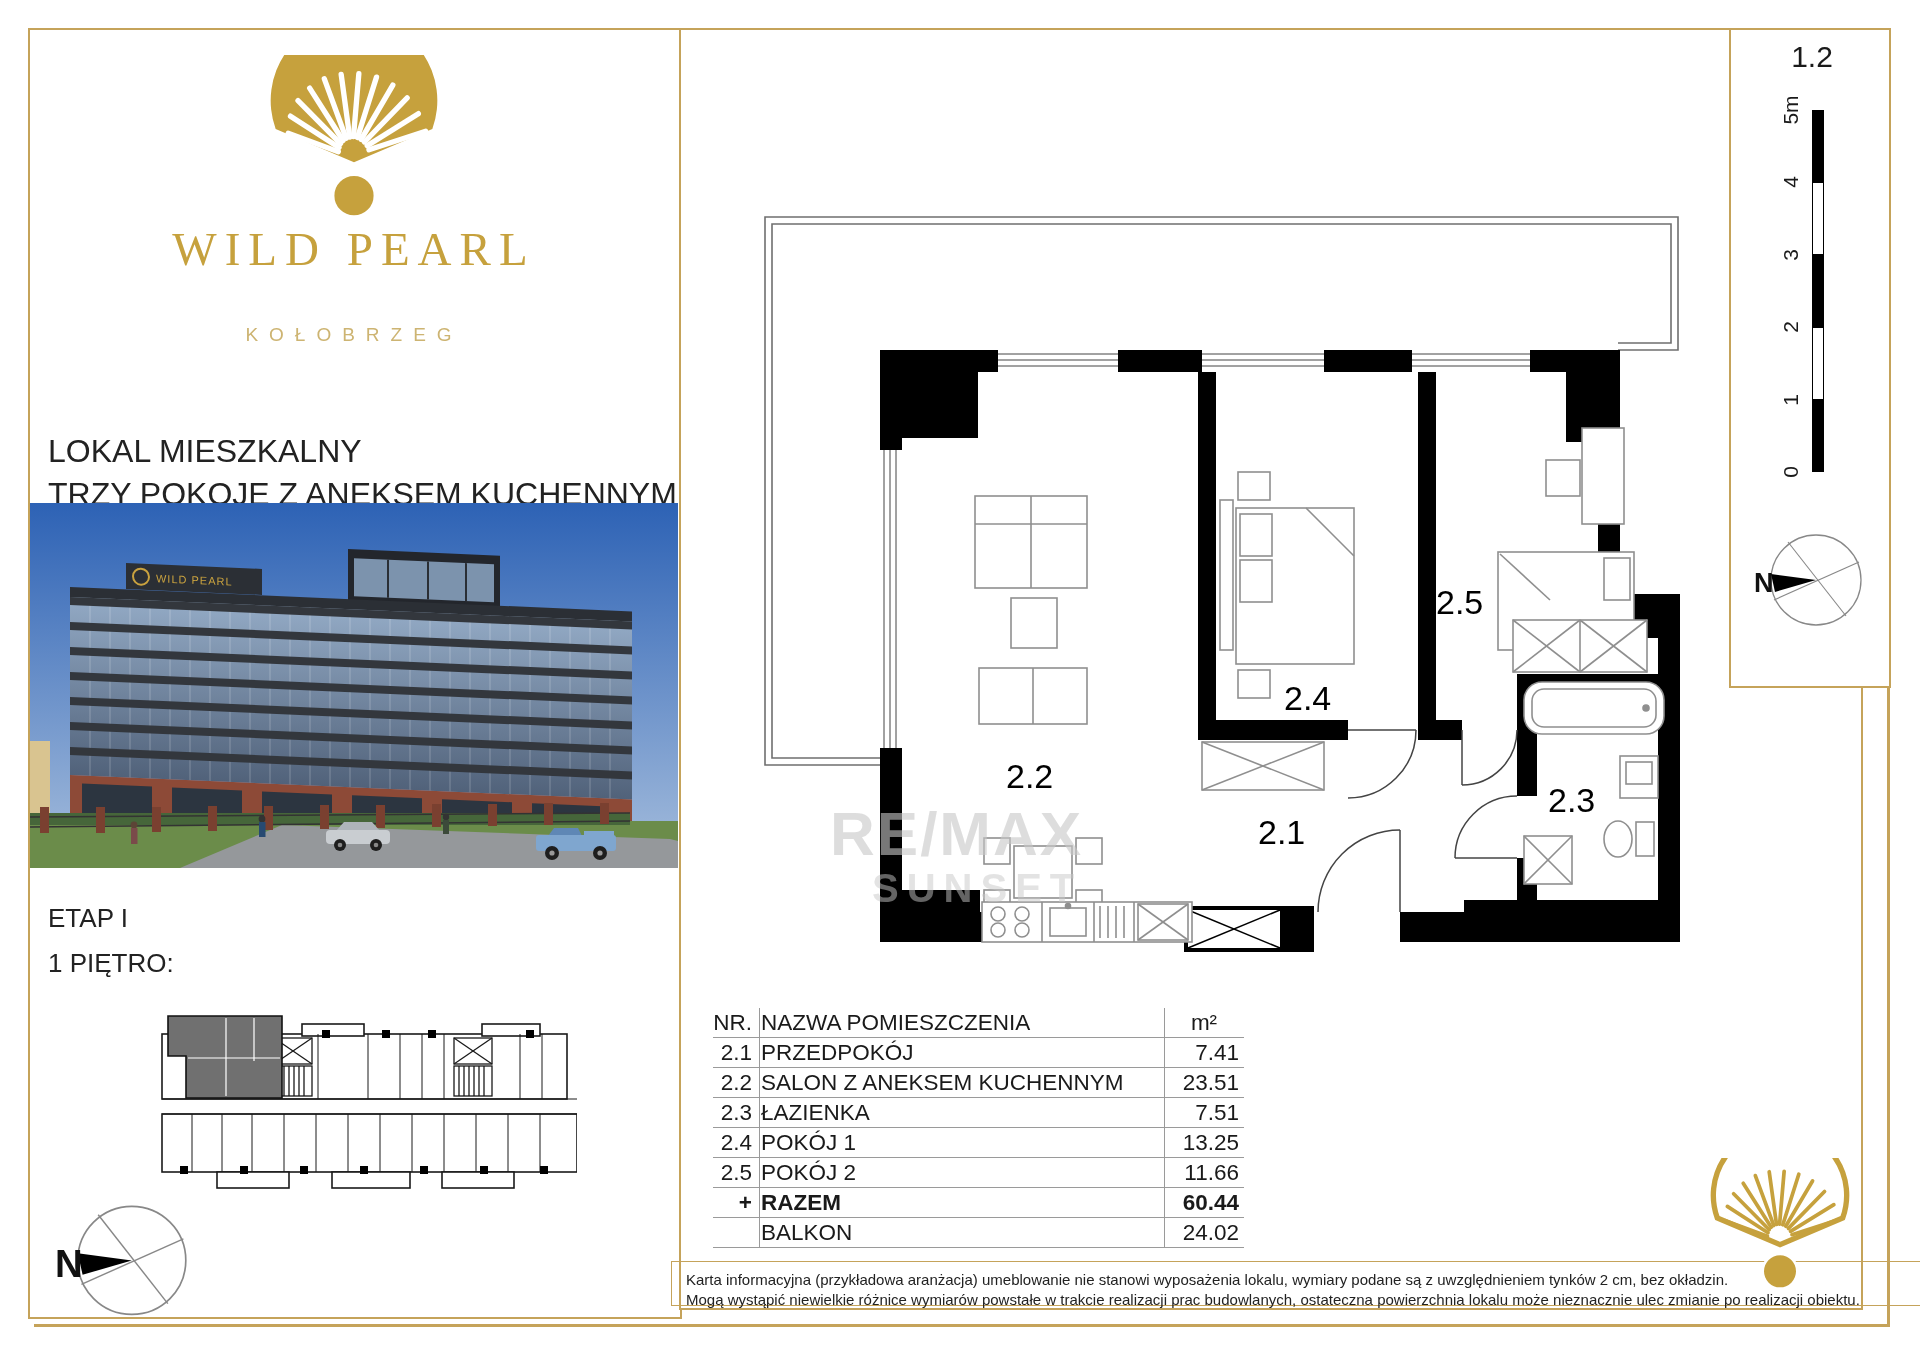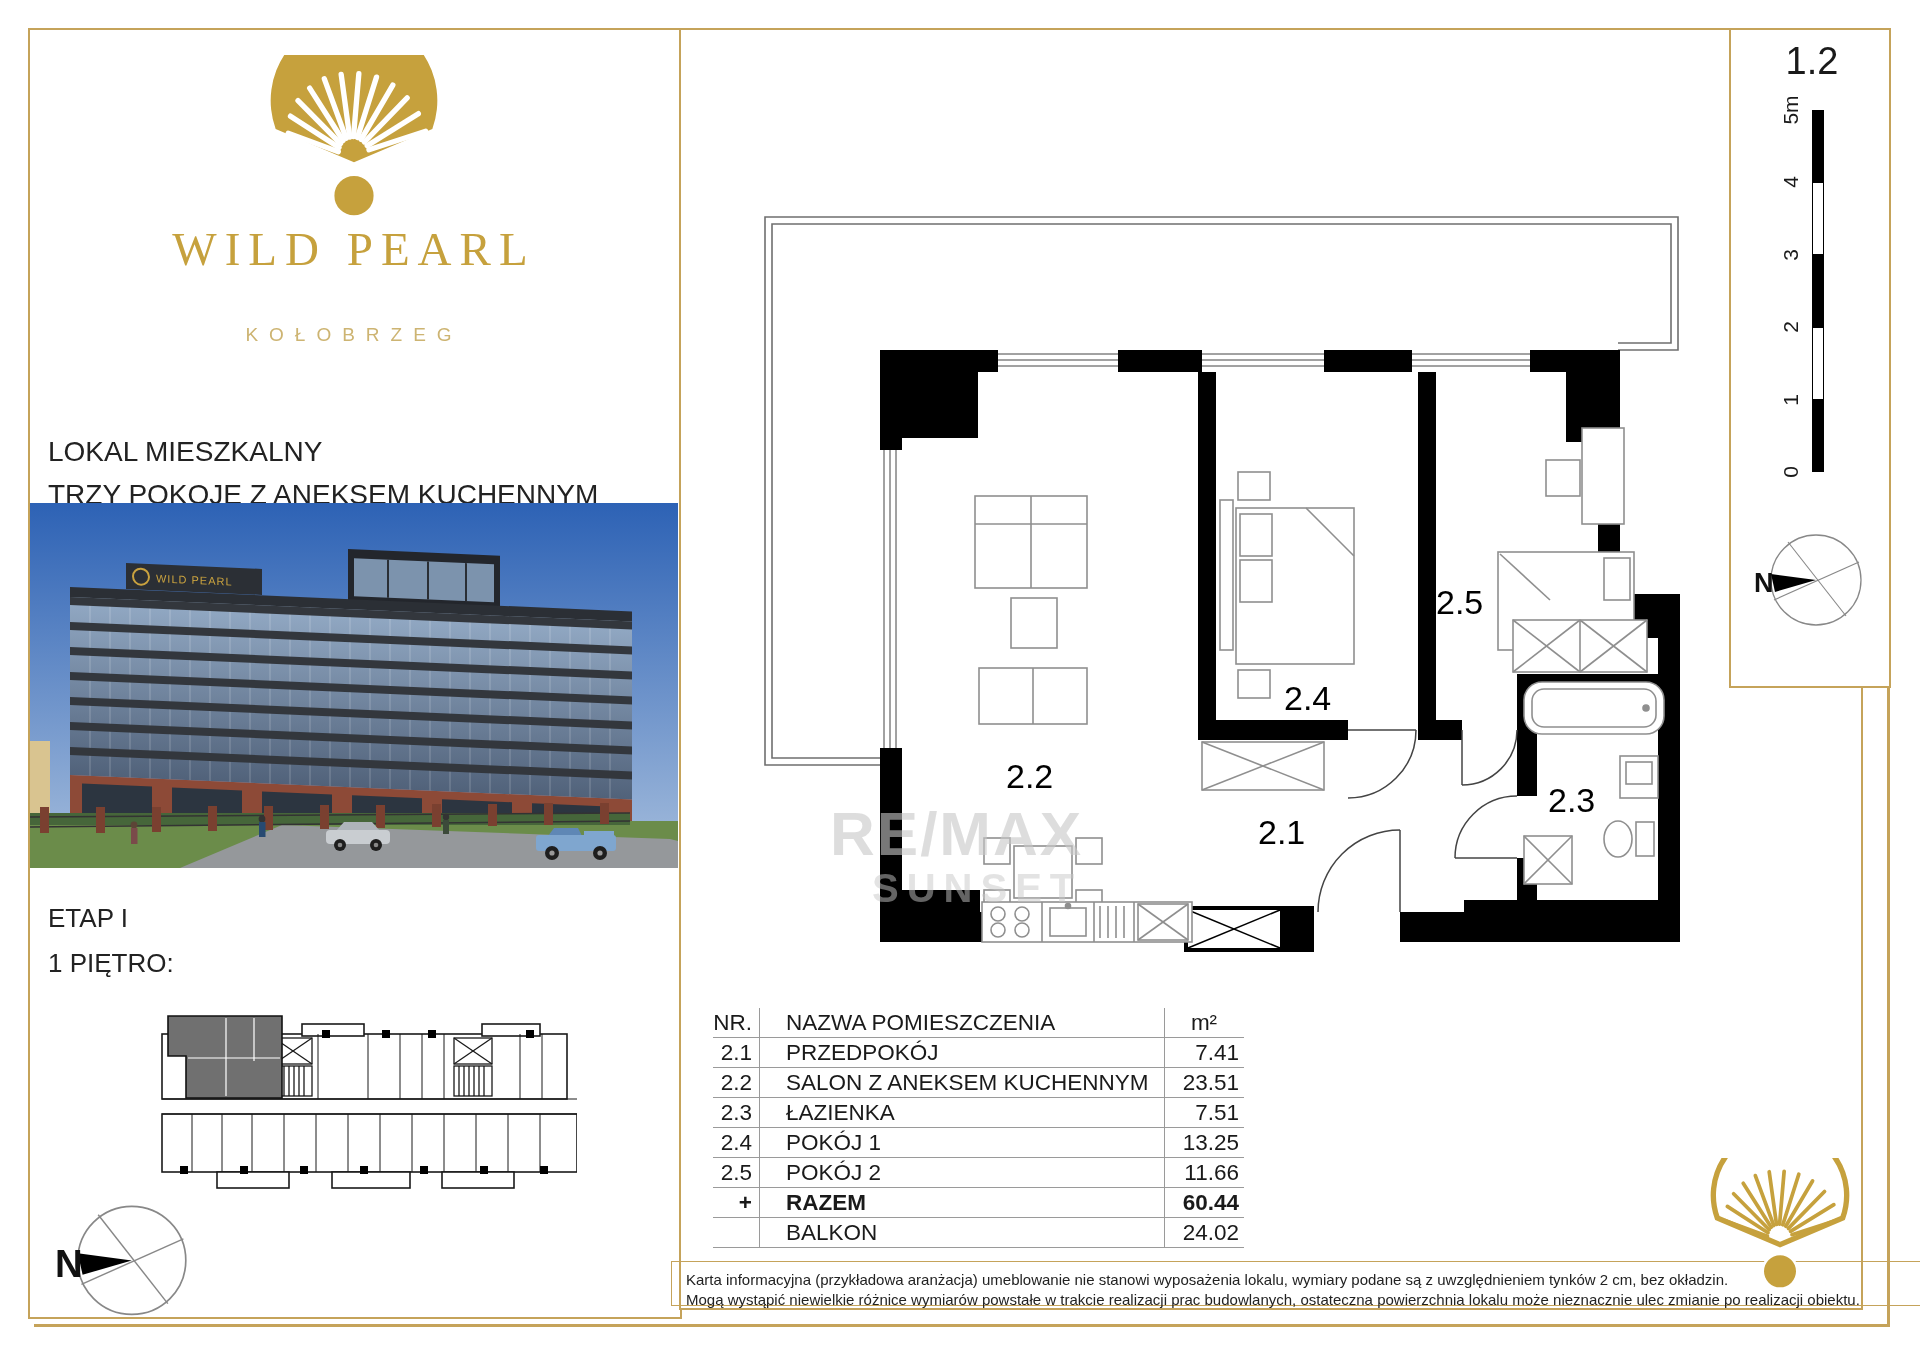--- a/index.html
+++ b/index.html
@@ -8,38 +8,38 @@
   .abs{position:absolute;}
   
   .panel{position:absolute;border:2px solid #c5a35a;background:#fff;}
   .gold-h{position:absolute;background:#c5a35a;height:2.5px;}
   .gold-v{position:absolute;background:#c5a35a;width:2.5px;}
   
   #brand-title{position:absolute;left:28px;width:652px;top:222px;text-align:center;
     font-family:"Liberation Serif",serif;font-size:47px;letter-spacing:8px;color:#c6a13d;}
   #brand-city{position:absolute;left:28px;width:652px;top:284px;text-align:center;
     font-size:19px;letter-spacing:11px;color:#cdb472;margin-top:40px;}
-  #type-block{position:absolute;left:48px;top:430px;font-size:28px;line-height:43px;color:#222;}
+  #type-block{position:absolute;left:48px;top:430px;font-size:32px;line-height:43px;color:#222;}
   #etap-block{position:absolute;left:48px;top:896px;font-size:26px;line-height:45px;color:#222;}
   
   #room-table{position:absolute;left:713px;top:1008px;width:531px;}
   .trow{display:flex;align-items:center;height:29px;border-bottom:1px solid #9a9a9a;
         font-size:22.5px;white-space:nowrap;}
   .c-nr{width:46px;text-align:right;padding-right:7px;box-sizing:border-box;}
   .c-name{width:406px;box-sizing:border-box;border-left:1.5px solid #9a9a9a;
-          border-right:1.5px solid #9a9a9a;padding-left:26px;height:100%;display:flex;align-items:center;}
+          border-right:1.5px solid #9a9a9a;padding-left:1px;height:100%;display:flex;align-items:center;}
   .c-area{width:78px;text-align:right;padding-right:4px;box-sizing:border-box;}
   .thead .c-area{text-align:center;padding-right:0;}
   .ttotal{font-weight:bold;}
   
   #disclaimer{position:absolute;left:671px;top:1261px;width:1416px;height:45px;
     border:1.5px solid #c5a35a;box-sizing:border-box;font-size:15px;line-height:20px;
     padding:8px 0 0 14px;color:#222;}
   
-  #plan-number{position:absolute;left:1770px;top:40px;width:84px;text-align:center;font-size:38px;}
+  #plan-number{position:absolute;left:1770px;top:40px;width:84px;text-align:center;font-size:30px;}
   #scale-bar{position:absolute;left:1812px;top:110px;width:12px;height:362px;}
   #scale-bar .seg{width:12px;height:72.4px;box-sizing:border-box;border:1.2px solid #000;}
   #scale-bar .seg.black{background:#000;}
   #scale-ticks{position:absolute;left:1772px;top:110px;width:40px;height:362px;}
   #scale-ticks .tick{position:absolute;left:0;width:38px;height:24px;display:flex;
     align-items:center;justify-content:center;font-size:21px;transform:rotate(-90deg);}
   
   svg text{font-family:"Liberation Sans",sans-serif;}
 </style>
 </head>

